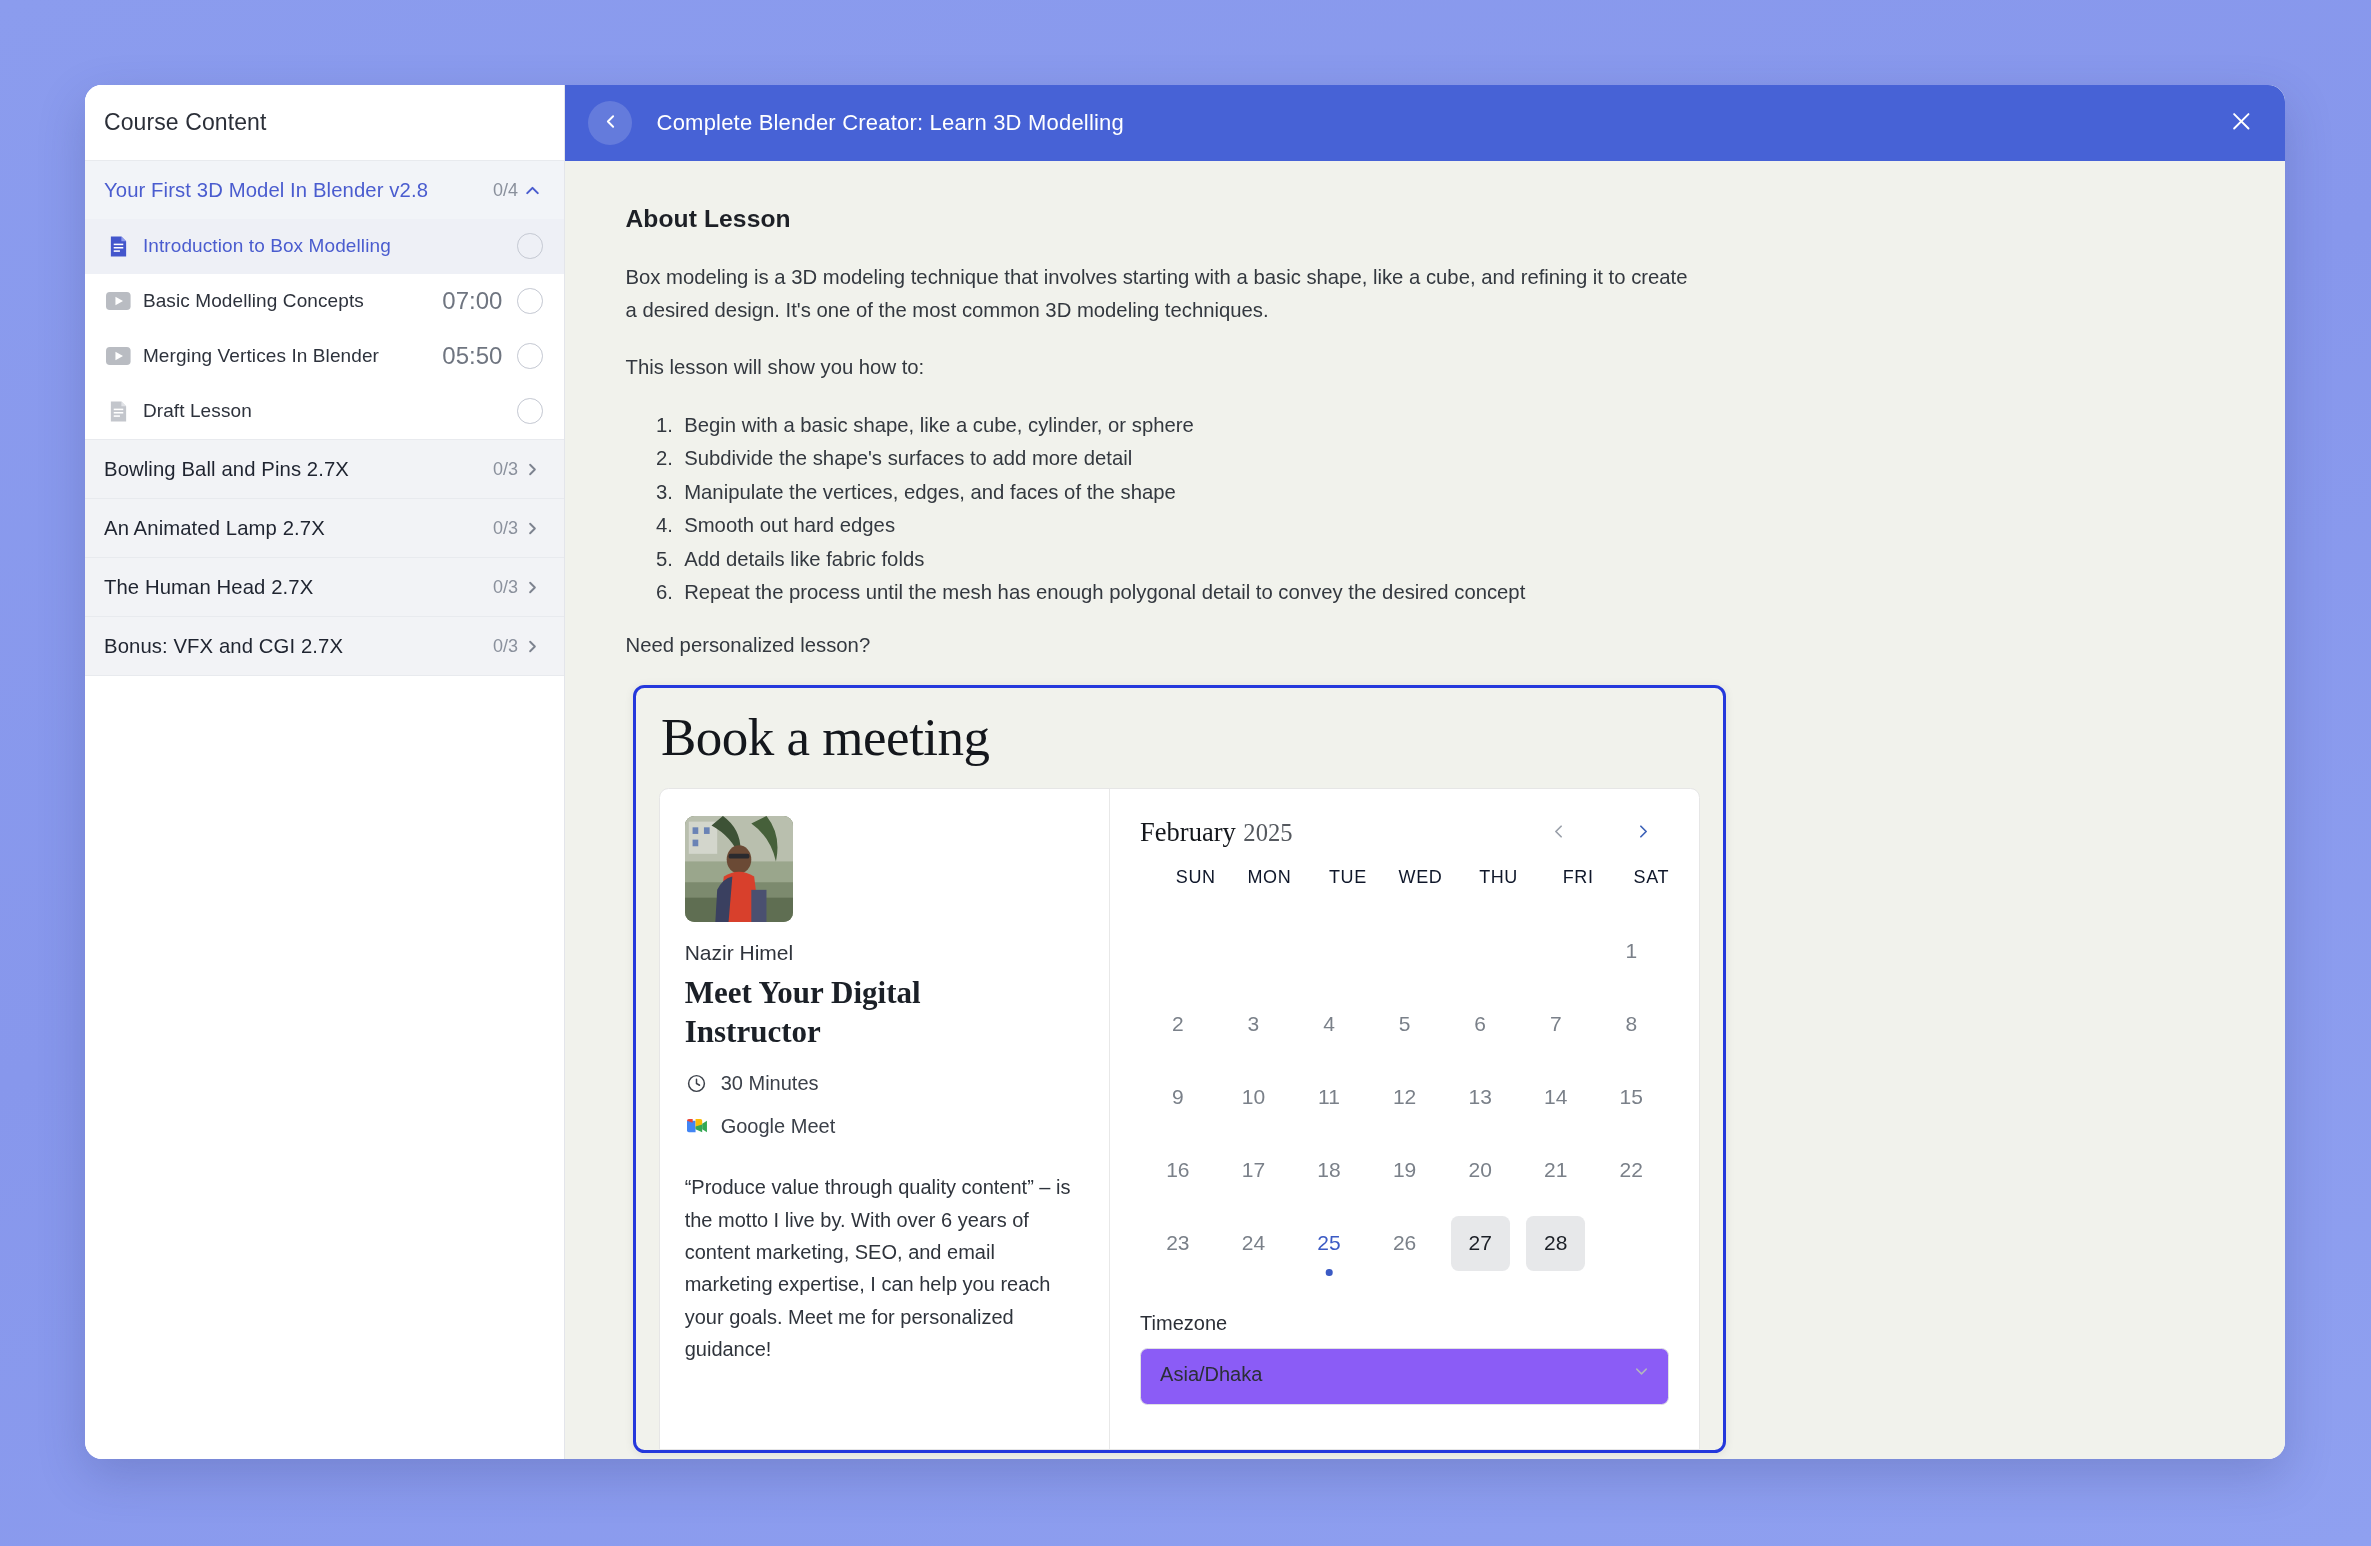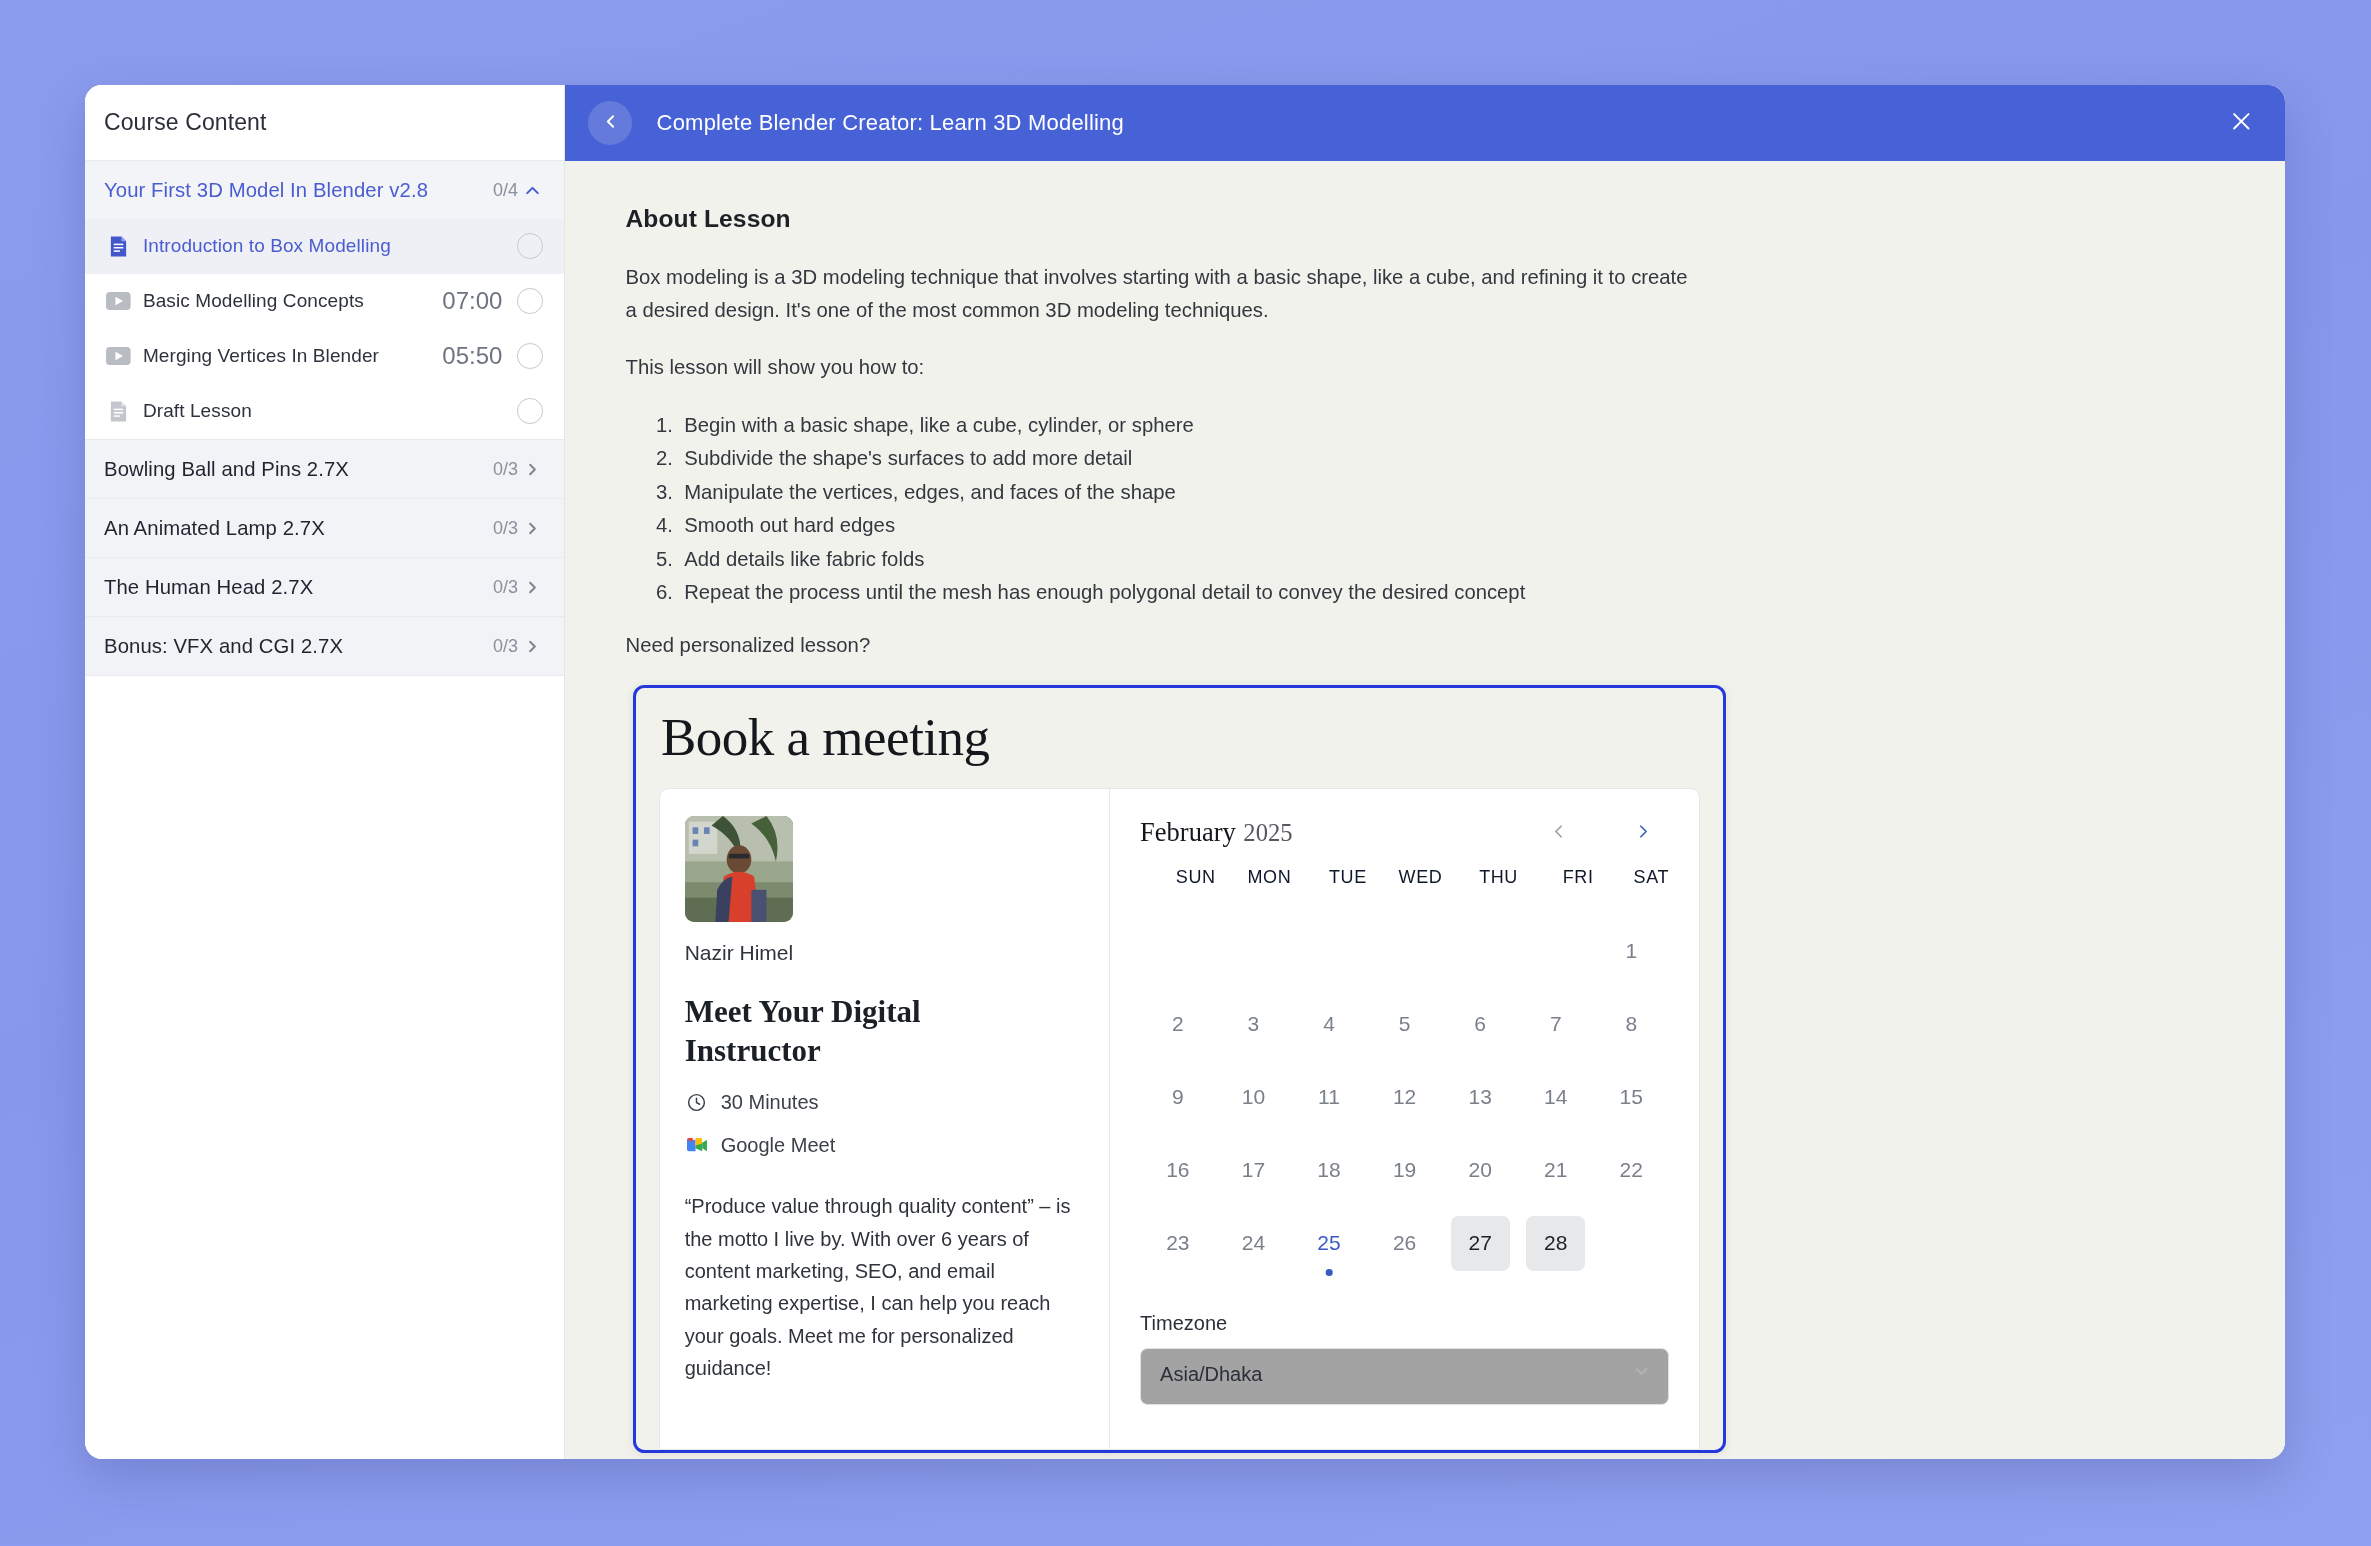--- a/index.html
+++ b/index.html
@@ -240,21 +240,21 @@
     margin-top: 19px;
     font-size: 21px;
     color: #30343c;
   }
   .meeting-title {
     font-family: "Liberation Serif", "DejaVu Serif", serif;
     font-weight: 700;
     font-size: 31px;
     line-height: 1.28;
     color: #1b2027;
-    margin-top: 27px;
+    margin-top: 8px;
     max-width: 312px;
   }
   .meta-row {
     display: flex; align-items: center;
     margin-top: 19px;
     font-size: 20px;
     color: #3b4049;
   }
   .meta-row .ico {
     width: 24.6px; height: 24.6px;
@@ -356,21 +356,21 @@
   .tz-select {
     height: 57px;
     border: 0.9px solid #e0e1e3;
     border-radius: 7.6px;
     display: flex;
     align-items: center;
     padding: 0 17px 4px 19px;
     font-size: 20px;
     color: #2b2f37;
     cursor: pointer;
-    background: #a3a3a3;
+    background: #8b5cf6;
     gap: 12px;
   }
   .tz-select .val { flex: 1; }
 </style>
 </head>
 <body>
 
 <div class="modal">
 
   <aside class="sidebar">

